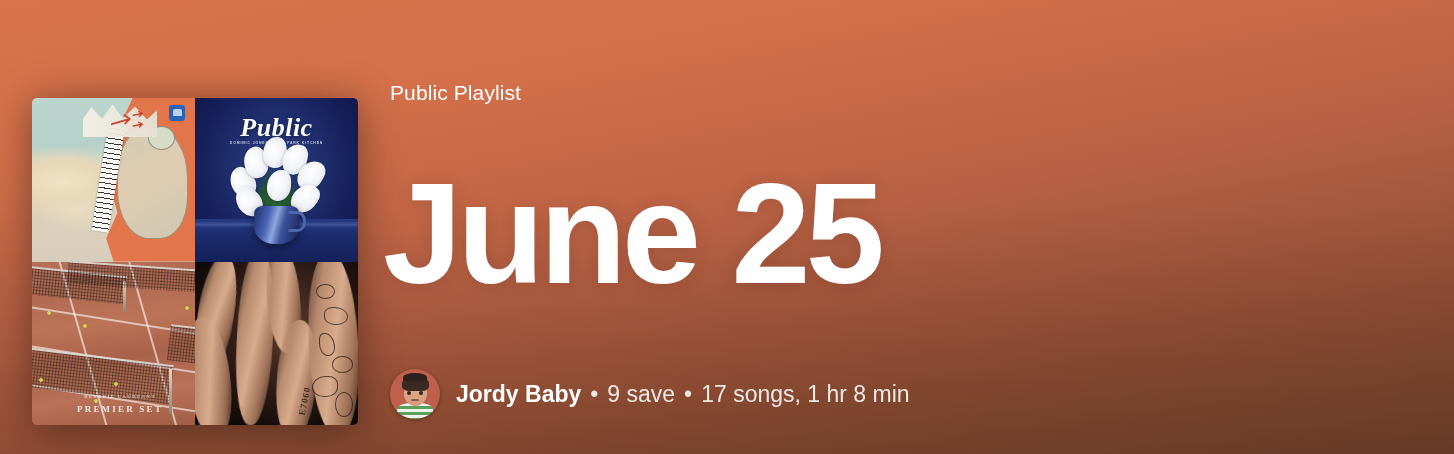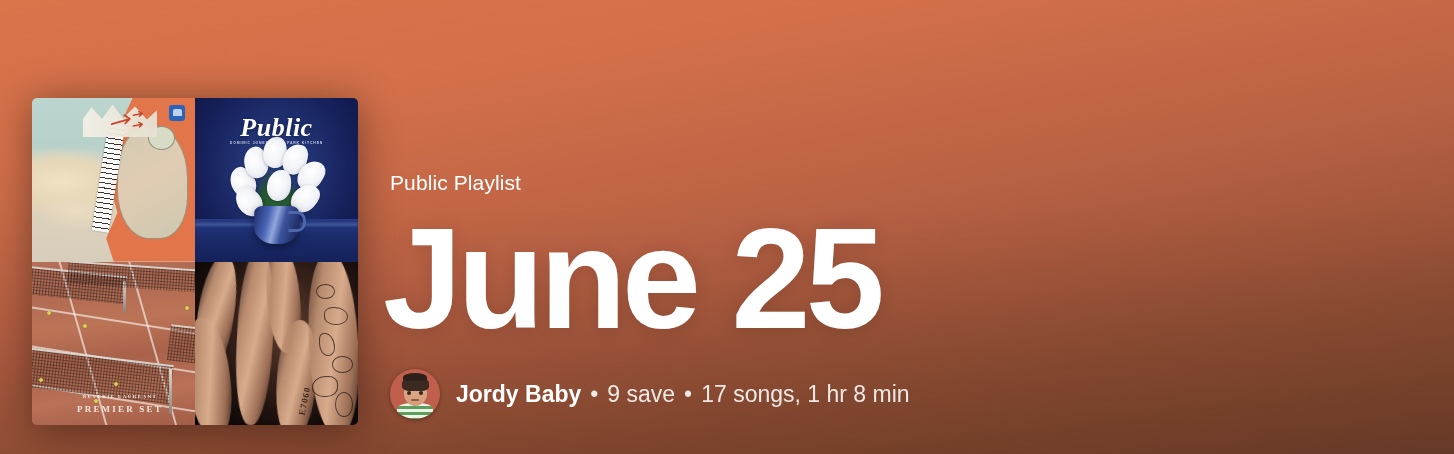--- a/index.html
+++ b/index.html
@@ -195,21 +195,21 @@
     background:linear-gradient(to bottom,#d9d4cc,#8d867c);
   }
   .ball{
     position:absolute; width:4px; height:4px; border-radius:50%;
     background:#d8d64e; box-shadow:0 0 1px rgba(0,0,0,.4);
   }
   .tn-cap{
     position:absolute; left:0; right:0; bottom:4%;
     text-align:center; color:rgba(255,255,255,.82);
     font-family:"Liberation Serif","DejaVu Serif",serif;
-    font-size:5px; letter-spacing:1.4px; font-weight:700; line-height:1.9;padding-left:13px;
+    font-size:5px; letter-spacing:1.4px; font-weight:400; line-height:1.9;padding-left:13px;
   }
   .tn-cap b{ display:block; font-size:9px; letter-spacing:2.2px; }
 
   
   .tile-legs{
     background:
       radial-gradient(ellipse at 56% 40%,#5a3a2d 0%,#2e1c16 46%,#100a08 78%,#070504 100%);
   }
   .leg{
     position:absolute;
@@ -230,20 +230,21 @@
     transform:rotate(-78deg);
   }
 
   
   .meta-col{
     flex:1 1 auto;
     padding-left:32px;
     padding-bottom:6px;
     display:flex; flex-direction:column; justify-content:flex-end;
     min-width:0;
+    gap:45px;
   }
   .playlist-type{
     color:#fff;
     font-size:21px; font-weight:400; line-height:1;
     margin-bottom:20px;
     letter-spacing:.1px;
   }
   .playlist-title{
     color:#fff;
     font-size:142px;

